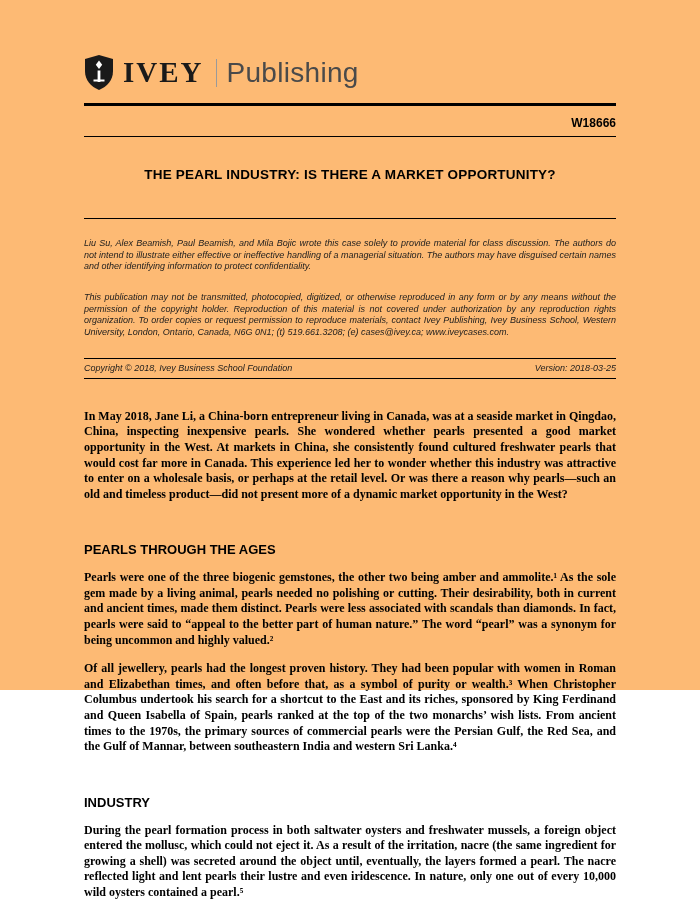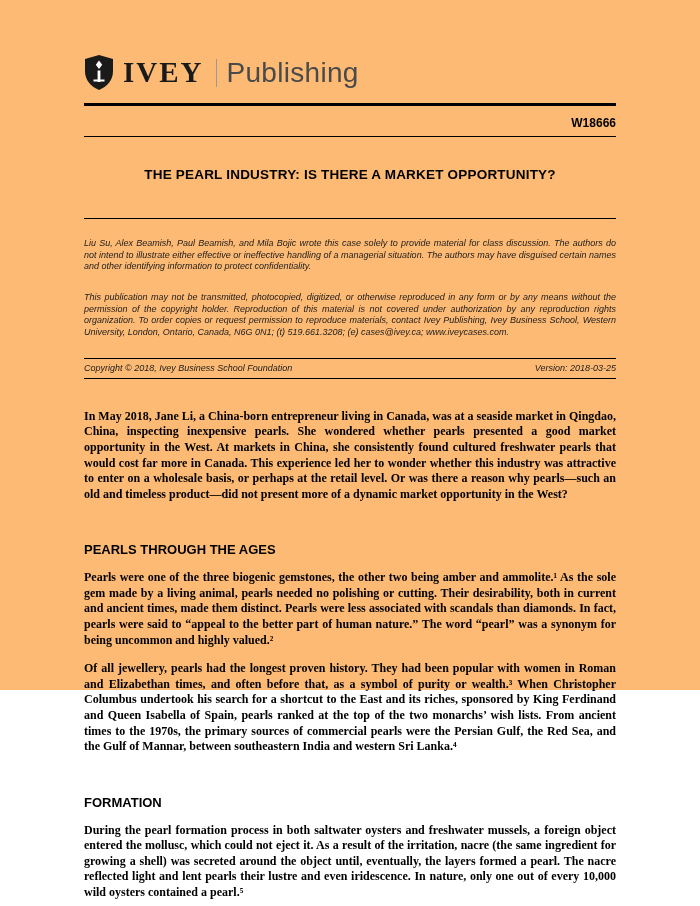--- a/index.html
+++ b/index.html
@@ -96,17 +96,17 @@
     <div class="rule"></div>
   </section>
 
   <section class="case-body">
     <p>In May 2018, Jane Li, a China-born entrepreneur living in Canada, was at a seaside market in Qingdao, China, inspecting inexpensive pearls. She wondered whether pearls presented a good market opportunity in the West. At markets in China, she consistently found cultured freshwater pearls that would cost far more in Canada. This experience led her to wonder whether this industry was attractive to enter on a wholesale basis, or perhaps at the retail level. Or was there a reason why pearls—such an old and timeless product—did not present more of a dynamic market opportunity in the West?</p>
 
     <h2 class="section-heading">PEARLS THROUGH THE AGES</h2>
     <p>Pearls were one of the three biogenic gemstones, the other two being amber and ammolite.¹ As the sole gem made by a living animal, pearls needed no polishing or cutting. Their desirability, both in current and ancient times, made them distinct. Pearls were less associated with scandals than diamonds. In fact, pearls were said to “appeal to the better part of human nature.” The word “pearl” was a synonym for being uncommon and highly valued.²</p>
     <p>Of all jewellery, pearls had the longest proven history. They had been popular with women in Roman and Elizabethan times, and often before that, as a symbol of purity or wealth.³ When Christopher Columbus undertook his search for a shortcut to the East and its riches, sponsored by King Ferdinand and Queen Isabella of Spain, pearls ranked at the top of the two monarchs’ wish lists. From ancient times to the 1970s, the primary sources of commercial pearls were the Persian Gulf, the Red Sea, and the Gulf of Mannar, between southeastern India and western Sri Lanka.⁴</p>
 
-    <h2 class="section-heading">FORMATION</h2>
+    <h2 class="section-heading">INDUSTRY</h2>
     <p>During the pearl formation process in both saltwater oysters and freshwater mussels, a foreign object entered the mollusc, which could not eject it. As a result of the irritation, nacre (the same ingredient for growing a shell) was secreted around the object until, eventually, the layers formed a pearl. The nacre reflected light and lent pearls their lustre and even iridescence. In nature, only one out of every 10,000 wild oysters contained a pearl.⁵</p>
   </section>
 
 </div>
 
 </body></html>

